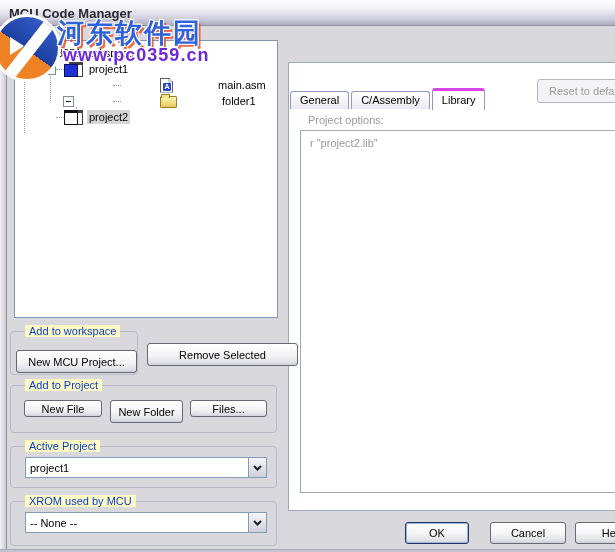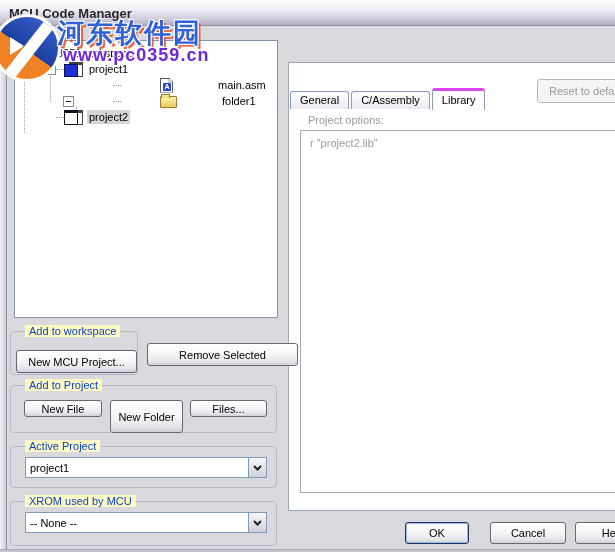--- a/index.html
+++ b/index.html
@@ -158,21 +158,21 @@
     position:absolute; top:-7px; left:14px; padding:0 4px;
     background:#fef9c3; color:#0a42cd; white-space:nowrap;
   }
   .gb-workspace { left:10px; top:331px; width:128px; height:44px; }
   .gb-project   { left:10px; top:385px; width:267px; height:48px; }
   .gb-active    { left:10px; top:446px; width:267px; height:42px; }
   .gb-xrom      { left:10px; top:501px; width:267px; height:45px; }
   .b-newmcu  { left:16px;  top:343px; width:121px; height:23px;margin-top:7px; }
   .b-remove  { left:147px; top:343px; width:151px; height:23px; }
   .b-newfile { left:24px;  top:400px; width:78px;  height:17px; }
-  .b-newfold { left:110px; top:400px; width:73px;  height:33px; }
+  .b-newfold { left:110px; top:400px; width:73px;  height:23px; }
   .b-files   { left:190px; top:400px; width:77px;  height:17px; }
   
   .combo {
     position:absolute; width:242px; height:21px; background:#fff;
     border:1px solid #7f9db9; display:flex; align-items:center;
   }
   .combo .val { flex:1; padding-left:4px; white-space:nowrap; overflow:hidden; }
   .combo .arrow-btn {
     width:18px; height:100%; border-left:1px solid #7f9db9;
     background:linear-gradient(180deg,#f7f7fa,#cfcfda);

